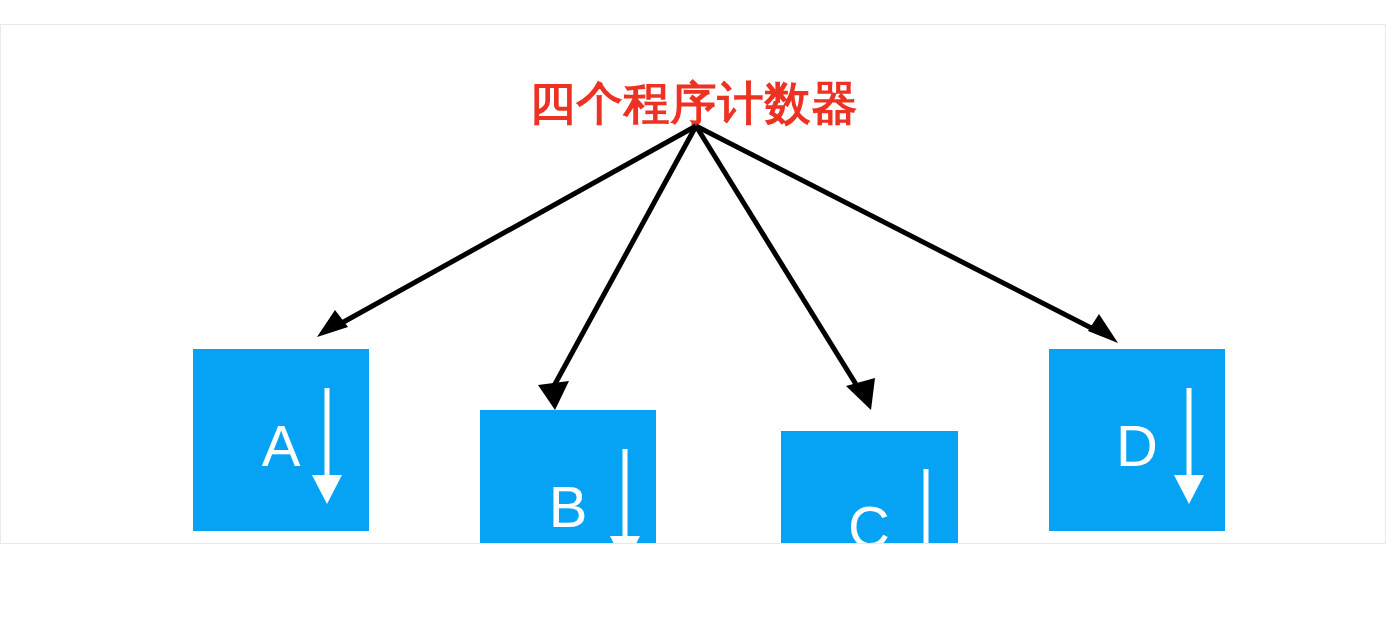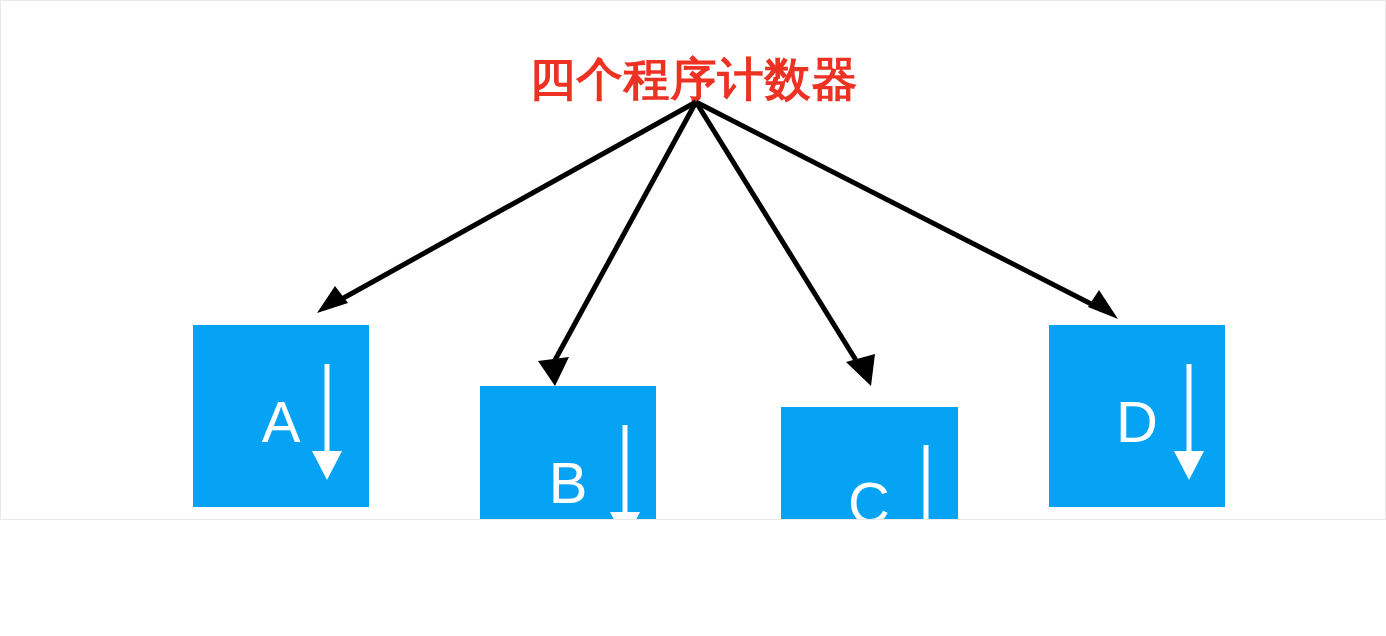--- a/index.html
+++ b/index.html
@@ -11,20 +11,21 @@
     font-family: "Liberation Sans", sans-serif;
   }
   #canvas {
     position: relative;
     width: 1386px;
     height: 520px;
     background: #ffffff;
     overflow: hidden;
     box-sizing: border-box;
     border: 1px solid #e9e9e9;
+    margin-top: 24px;
   }
   #diagram-svg {
     position: absolute;
     left: 0;
     top: 0;
     width: 1386px;
     height: 636px;
     display: block;
   }
   .title-text {

